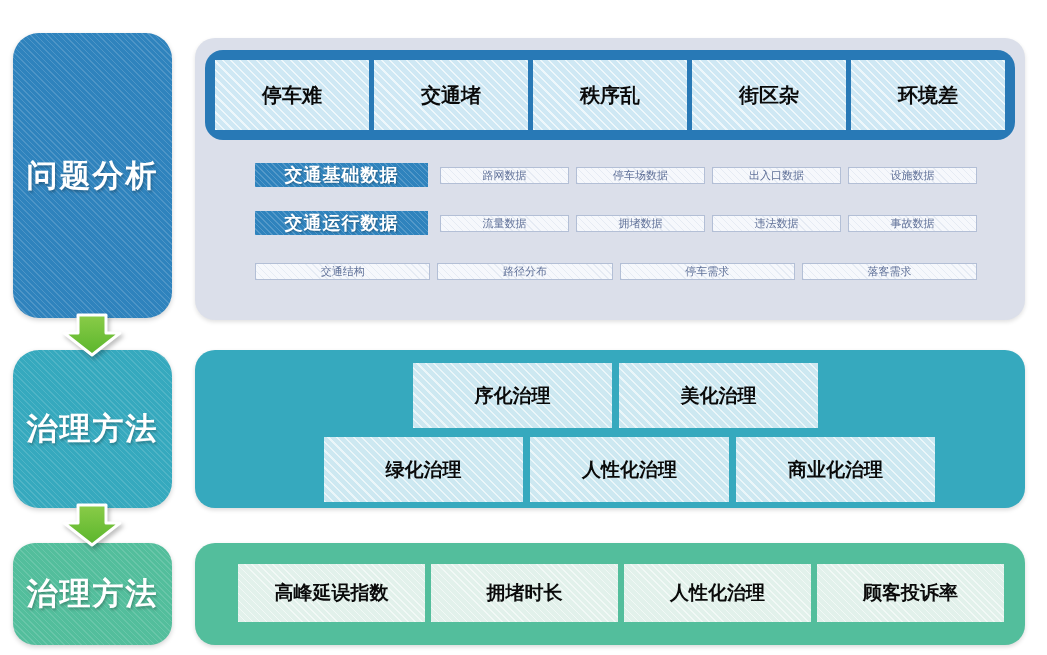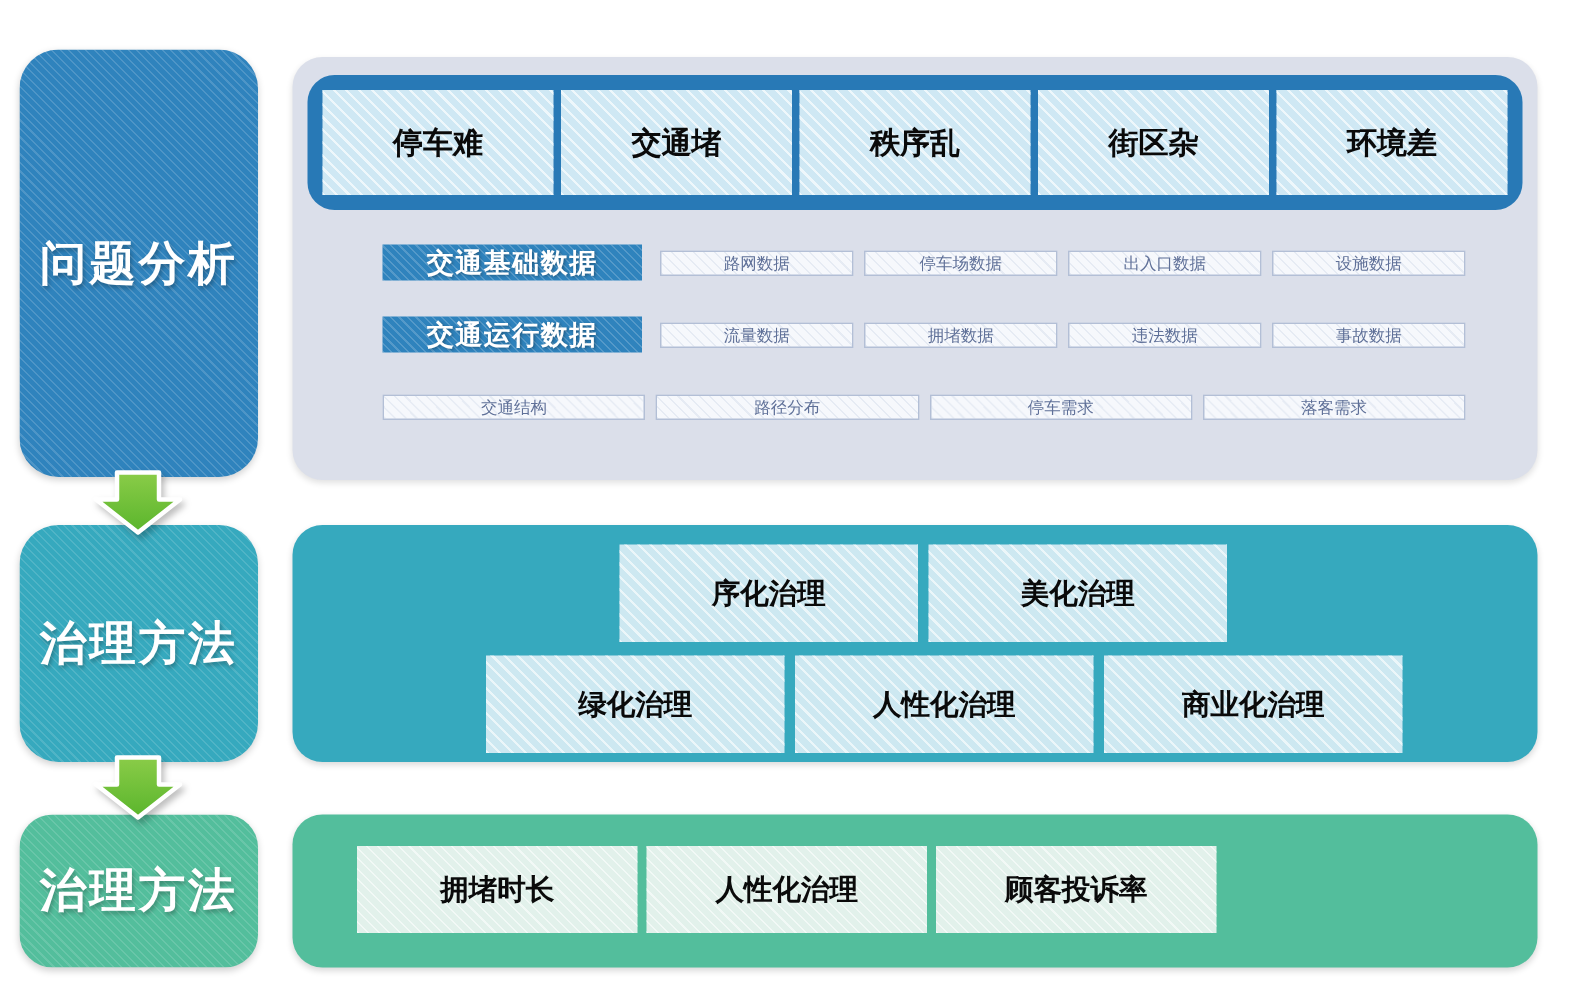--- a/index.html
+++ b/index.html
@@ -174,19 +174,20 @@
     </div>
     <div class="method-row method-row-2">
       <div class="method-box">绿化治理</div>
       <div class="method-box">人性化治理</div>
       <div class="method-box">商业化治理</div>
     </div>
   </div>
 
   <div class="panel panel-effects">
     <div class="effect-row">
+      <div class="effect-box">高峰延误指数</div>
       <div class="effect-box">拥堵时长</div>
       <div class="effect-box">人性化治理</div>
       <div class="effect-box">顾客投诉率</div>
     </div>
   </div>
 
 </div>
 
 </body></html>

